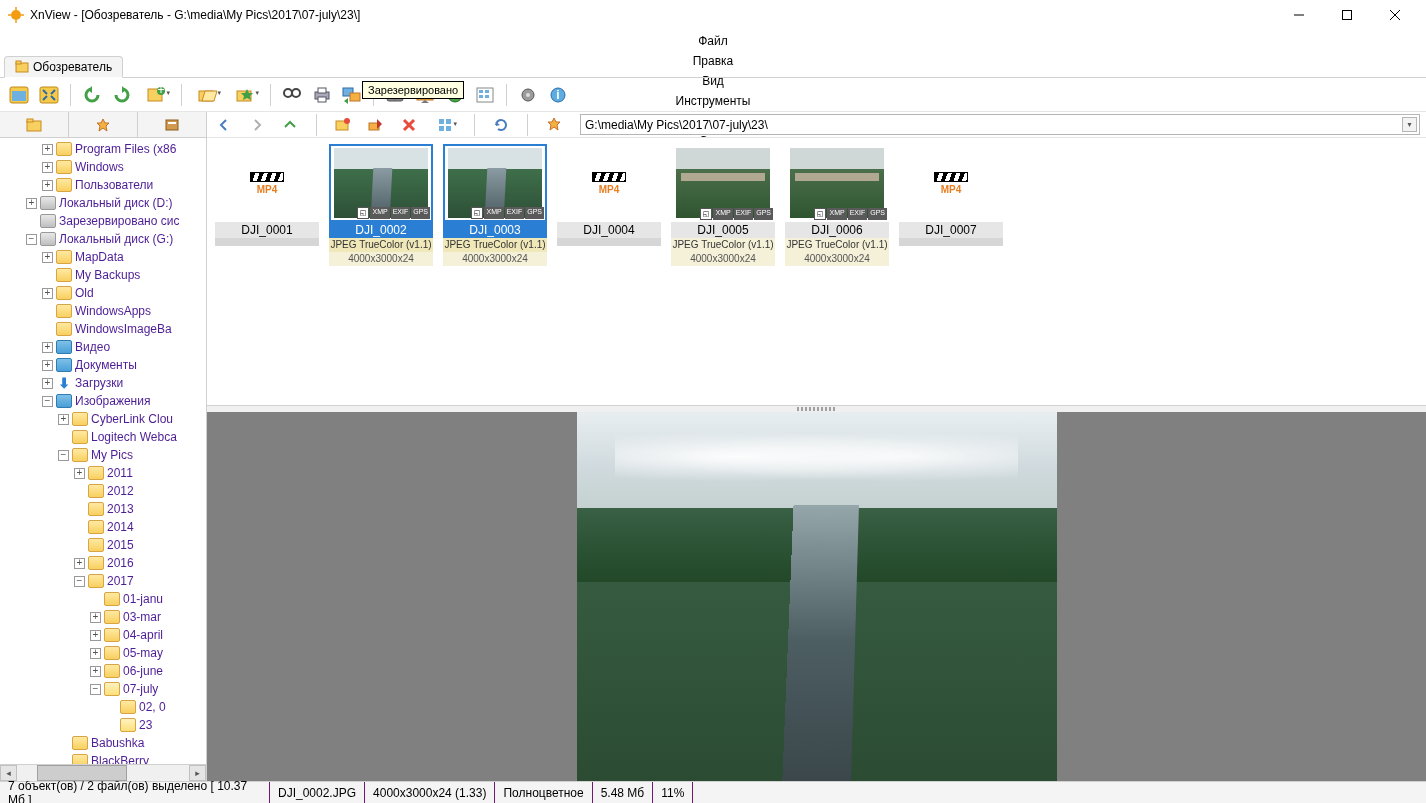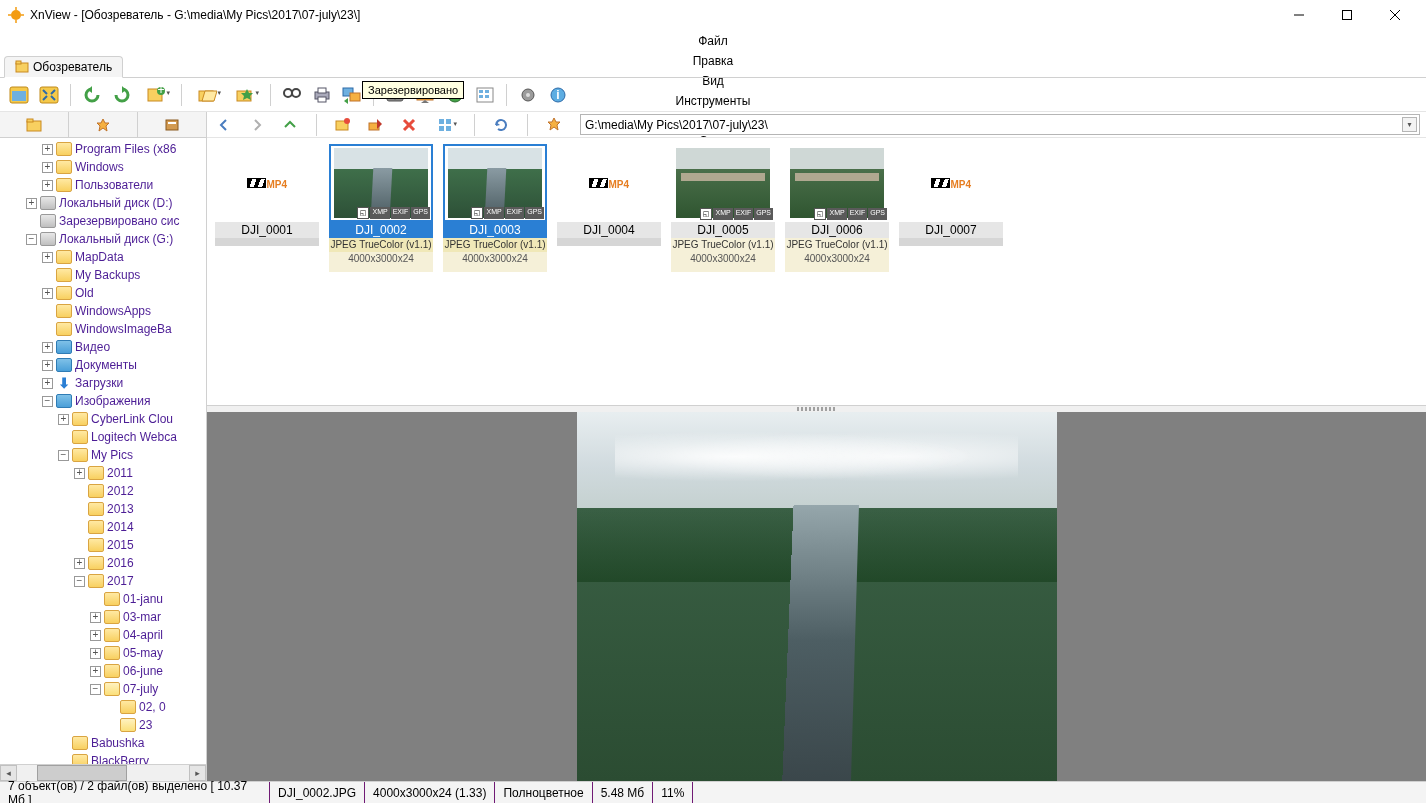--- a/index.html
+++ b/index.html
@@ -51,28 +51,28 @@
 .thumbcell { width: 108px; display: flex; flex-direction: column; align-items: center; }
 .thumbframe { width: 104px; height: 78px; border: 1px solid transparent; display: flex; align-items: center; justify-content: center; position: relative; background: #fff; }
 .thumbframe.selected { border: 2px solid #2a7fd4; }
 .thumbimg { width: 94px; height: 70px; }
 .aerial { background: linear-gradient(#d8e2e5 0%, #d8e2e5 30%, #3f6f4a 30%, #2d5037 100%); position:relative; overflow:hidden;}
 .aerial::before { content:""; position:absolute; left:40%; top:28%; width:20%; height:72%; background:linear-gradient(#8a9ba3,#4a5b60); transform:skewX(-3deg);}
 .aerial2 { background: linear-gradient(#cfd8d6 0%, #cfd8d6 30%, #4a6f4a 30%, #2f5530 100%); position:relative;}
 .aerial2::before { content:""; position:absolute; left:5%; top:35%; width:90%; height:12%; background:#b0a890;}
 .badges { position: absolute; bottom: 1px; right: 1px; display: flex; gap: 1px; }
 .badge { background: #5a5a5a; color: #fff; font-size: 7px; padding: 0 2px; line-height: 10px; }
-.mp4icon { width: 40px; height: 40px; display: flex; flex-direction: row; align-items: center; justify-content: center; }
+.mp4icon { width: 40px; height: 40px; display: flex; flex-direction: column; align-items: center; justify-content: center; }
 .clapper { width: 34px; height: 10px; background: repeating-linear-gradient(110deg,#000 0 4px,#fff 4px 8px); border: 1px solid #000; }
 .mp4txt { font-size: 10px; font-weight: bold; color: #e67e22; margin-top: 2px; }
 .thumbname { width: 104px; height: 16px; text-align: center; line-height: 16px; background: #e6e6e6; color: #000; }
 .thumbname.sel { background: #2a7fd4; color: #fff; }
 .thumbmeta { width: 104px; height: 14px; text-align: center; font-size: 10px; line-height: 14px; background: #f5f0d8; color: #333; }
 .thumbmeta.sel { background: #f0e8b8; }
-.thumbdim { width: 104px; height: 20px; text-align: center; font-size: 10px; line-height: 14px; background: #f5f0d8; color: #555; }
+.thumbdim { width: 104px; height: 14px; text-align: center; font-size: 10px; line-height: 14px; background: #f5f0d8; color: #555; }
 .thumbbar { width: 104px; height: 8px; background: #d6d6d6; }
 .splitter { height: 6px; background: #f0f0f0; display:flex; align-items:center; justify-content:center; cursor: row-resize;}
 .splitter .grip { width:40px; height:4px; background:repeating-linear-gradient(90deg,#a0a0a0 0 2px,transparent 2px 4px);}
 .preview { flex: 1; background: #808080; display: flex; align-items: stretch; justify-content: center; overflow:hidden;}
 .preview .img { width: 480px; background: linear-gradient(#e8eef0 0%, #d0dade 15%, #c5d1d0 26%, #3a6045 26%, #2b4c32 100%); position: relative; overflow:hidden;}
 .preview .img .river { position:absolute; left:44%; top:24%; width:14%; height:76%; background:linear-gradient(#96a7ac,#4d5e63,#3a464a); transform: perspective(400px) rotateX(4deg) skewX(-2deg); }
 .preview .img .cloud { position:absolute; top:4%; left:8%; width:84%; height:16%; background: radial-gradient(ellipse at 30% 50%, rgba(255,255,255,0.9), transparent 60%), radial-gradient(ellipse at 70% 50%, rgba(255,255,255,0.8), transparent 60%);}
 .preview .img .trees { position:absolute; top:26%; left:0; width:100%; height:20%; background: linear-gradient(transparent, rgba(20,60,25,0.6));}
 .statusbar { height: 22px; display: flex; align-items: center; border-top: 1px solid #d0d0d0; background: #f4f4f4; }
 .statusbar .cell { padding: 0 8px; border-right: 1px solid #701a75; height: 100%; display: flex; align-items: center; color: #000; }

